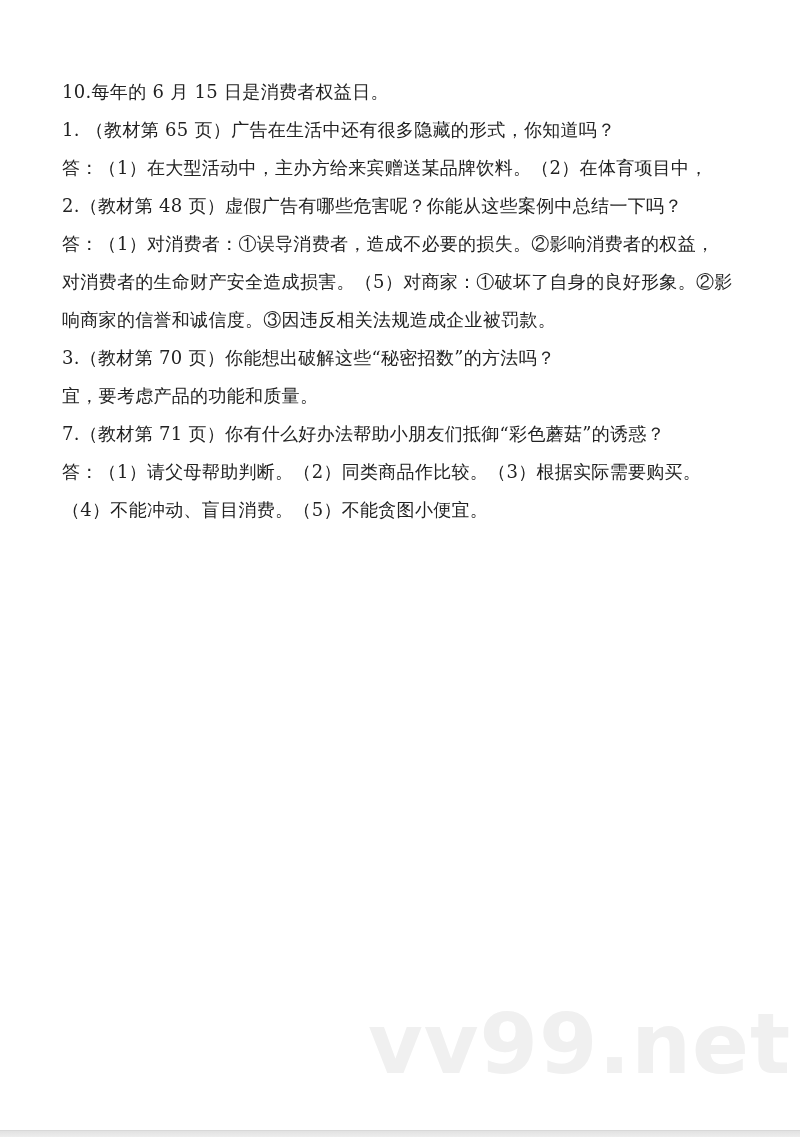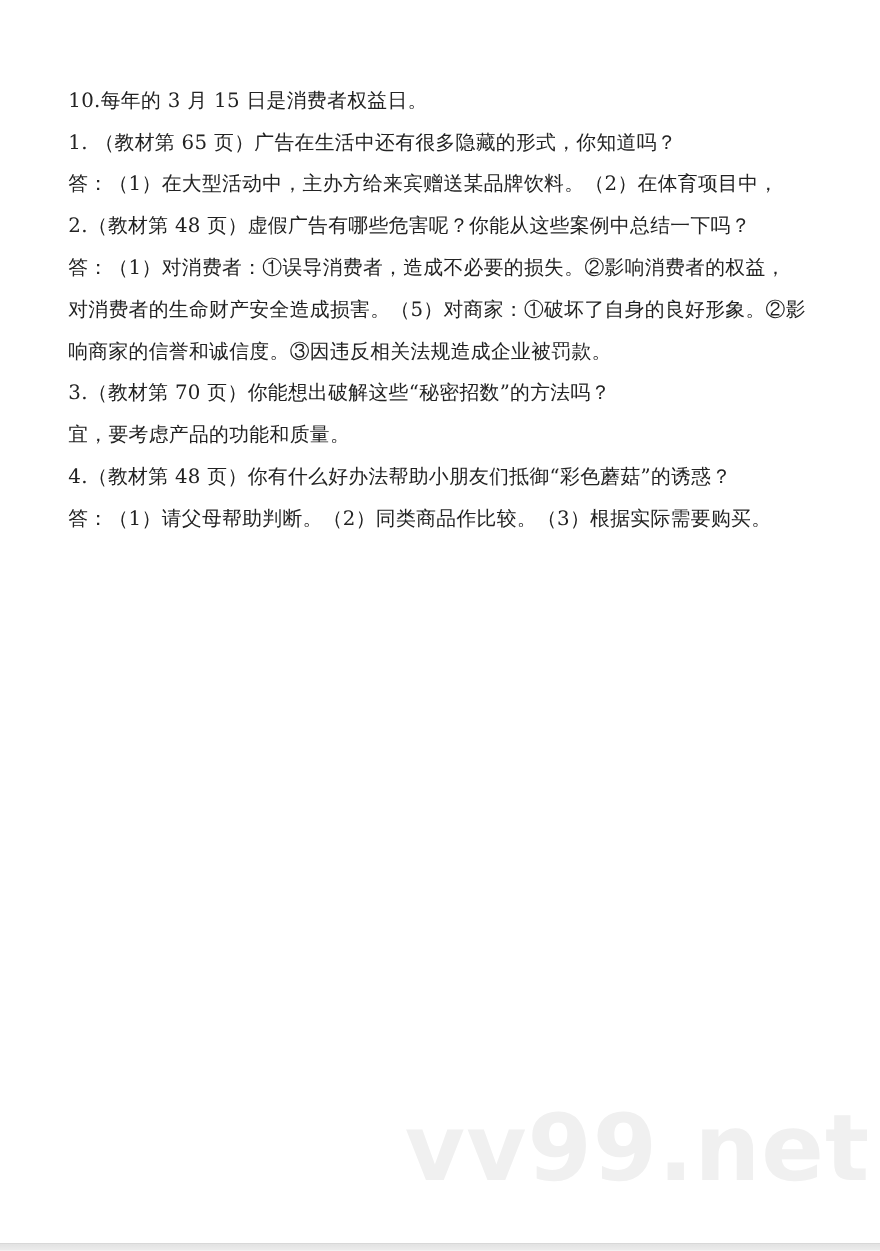--- a/index.html
+++ b/index.html
@@ -35,27 +35,28 @@
       position: absolute; left: 0; bottom: 0; width: 800px; height: 6px;
       background: linear-gradient(#e2e2e2, #ededed);
       border-top: 1px solid #d8d8d8;
     }
   </style>
 </head>
 <body>
 
 <div class="page">
   <div class="content">
-    <div class="line">10.每年的 3 月 15 日是消费者权益日。</div>
+    <div class="line">10.每年的 6 月 15 日是消费者权益日。</div>
     <div class="line">1. （教材第 65 页）广告在生活中还有很多隐藏的形式，你知道吗？</div>
     <div class="line">答：（1）在大型活动中，主办方给来宾赠送某品牌饮料。（2）在体育项目中，</div>
     <div class="line">2.（教材第 48 页）虚假广告有哪些危害呢？你能从这些案例中总结一下吗？</div>
     <div class="line">答：（1）对消费者：①误导消费者，造成不必要的损失。②影响消费者的权益，</div>
     <div class="line">对消费者的生命财产安全造成损害。（5）对商家：①破坏了自身的良好形象。②影</div>
     <div class="line">响商家的信誉和诚信度。③因违反相关法规造成企业被罚款。</div>
     <div class="line">3.（教材第 70 页）你能想出破解这些“秘密招数”的方法吗？</div>
     <div class="line">宜，要考虑产品的功能和质量。</div>
-    <div class="line">4.（教材第 48 页）你有什么好办法帮助小朋友们抵御“彩色蘑菇”的诱惑？</div>
+    <div class="line">7.（教材第 71 页）你有什么好办法帮助小朋友们抵御“彩色蘑菇”的诱惑？</div>
     <div class="line">答：（1）请父母帮助判断。（2）同类商品作比较。（3）根据实际需要购买。</div>
+    <div class="line">（4）不能冲动、盲目消费。（5）不能贪图小便宜。</div>
   </div>
   <div class="watermark">vv99.net</div>
 </div>
 <div class="bottom-bar"></div>
 
 </body></html>

